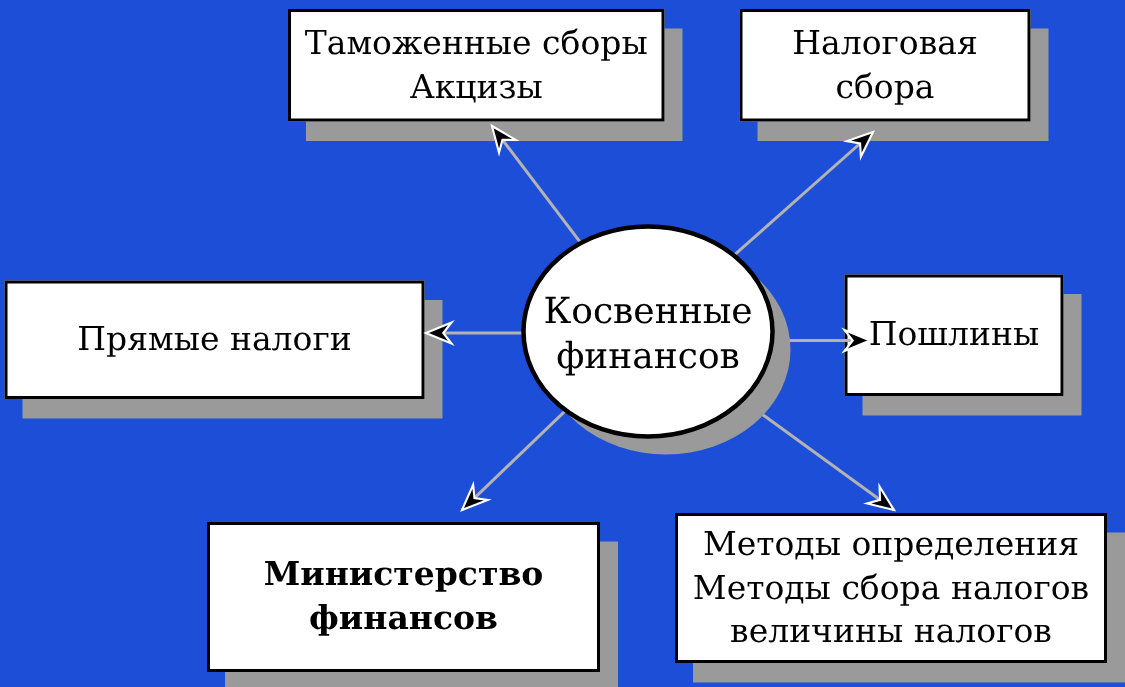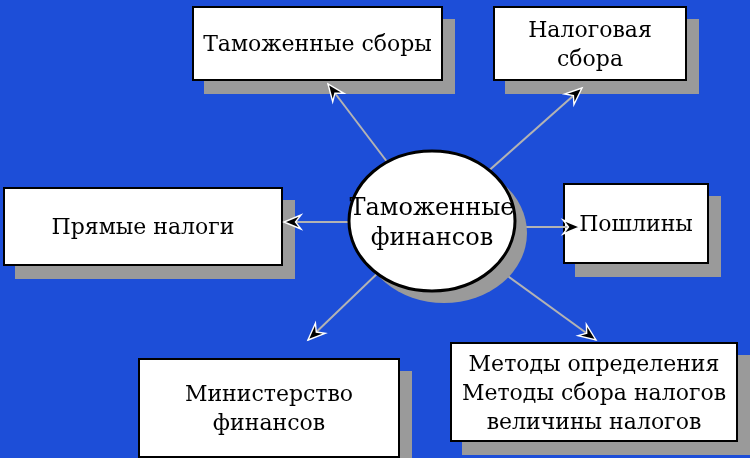--- a/index.html
+++ b/index.html
@@ -25,21 +25,21 @@
     text-align: center;
     color: #000000;
     font-size: 22px;
     line-height: 29px;
   }
   .node span { display: block; white-space: nowrap; }
   .node-top-left     { left: 192px; top: 6px;   width: 251px; height: 75px; }
   .node-top-right    { left: 493px; top: 6px;   width: 194px; height: 75px; }
   .node-left         { left: 3px;   top: 187px; width: 280px; height: 79px; }
   .node-right        { left: 563px; top: 183px; width: 146px; height: 81px; }
-  .node-bottom-left  { left: 138px; top: 358px; width: 262px; height: 100px; }
+  .node-bottom-left  { left: 138px; top: 348px; width: 262px; height: 100px; font-weight: bold; }
   .node-bottom-right { left: 450px; top: 342px; width: 288px; height: 100px; }
   .overlay-svg {
     position: absolute;
     left: 0; top: 0;
     z-index: 3;
     pointer-events: none;
   }
   .arrow-line { stroke: #b3b3b3; stroke-width: 2; }
   .arrow-head { fill: #000000; stroke: #ffffff; stroke-width: 1.4; stroke-linejoin: miter; }
   .ellipse-shadow { fill: #9a9a9a; }
@@ -57,20 +57,21 @@
   }
   .circle-label span { display: block; white-space: nowrap; }
 </style>
 </head>
 <body>
 
 <div class="stage">
 
   <div class="node node-top-left">
     <span>Таможенные сборы</span>
+    <span>Акцизы</span>
   </div>
 
   <div class="node node-top-right">
     <span>Налоговая</span>
     <span>сбора</span>
   </div>
 
   <div class="node node-left">
     <span>Прямые налоги</span>
   </div>
@@ -115,17 +116,17 @@
       <line class="arrow-line" x1="432" y1="221" x2="596" y2="340"></line>
       <path class="arrow-head" d="M0,0 L-17,-7 L-11.5,0 L-17,7 Z" transform="translate(596,340) rotate(36)"></path>
     </g>
     <g>
       <ellipse class="ellipse-shadow" cx="444" cy="233" rx="83" ry="70"></ellipse>
       <ellipse class="ellipse-main" cx="432" cy="221" rx="83" ry="70"></ellipse>
     </g>
   </svg>
 
   <div class="circle-label">
-    <span>Таможенные</span>
+    <span>Косвенные</span>
     <span>финансов</span>
   </div>
 
 </div>
 
 </body></html>

